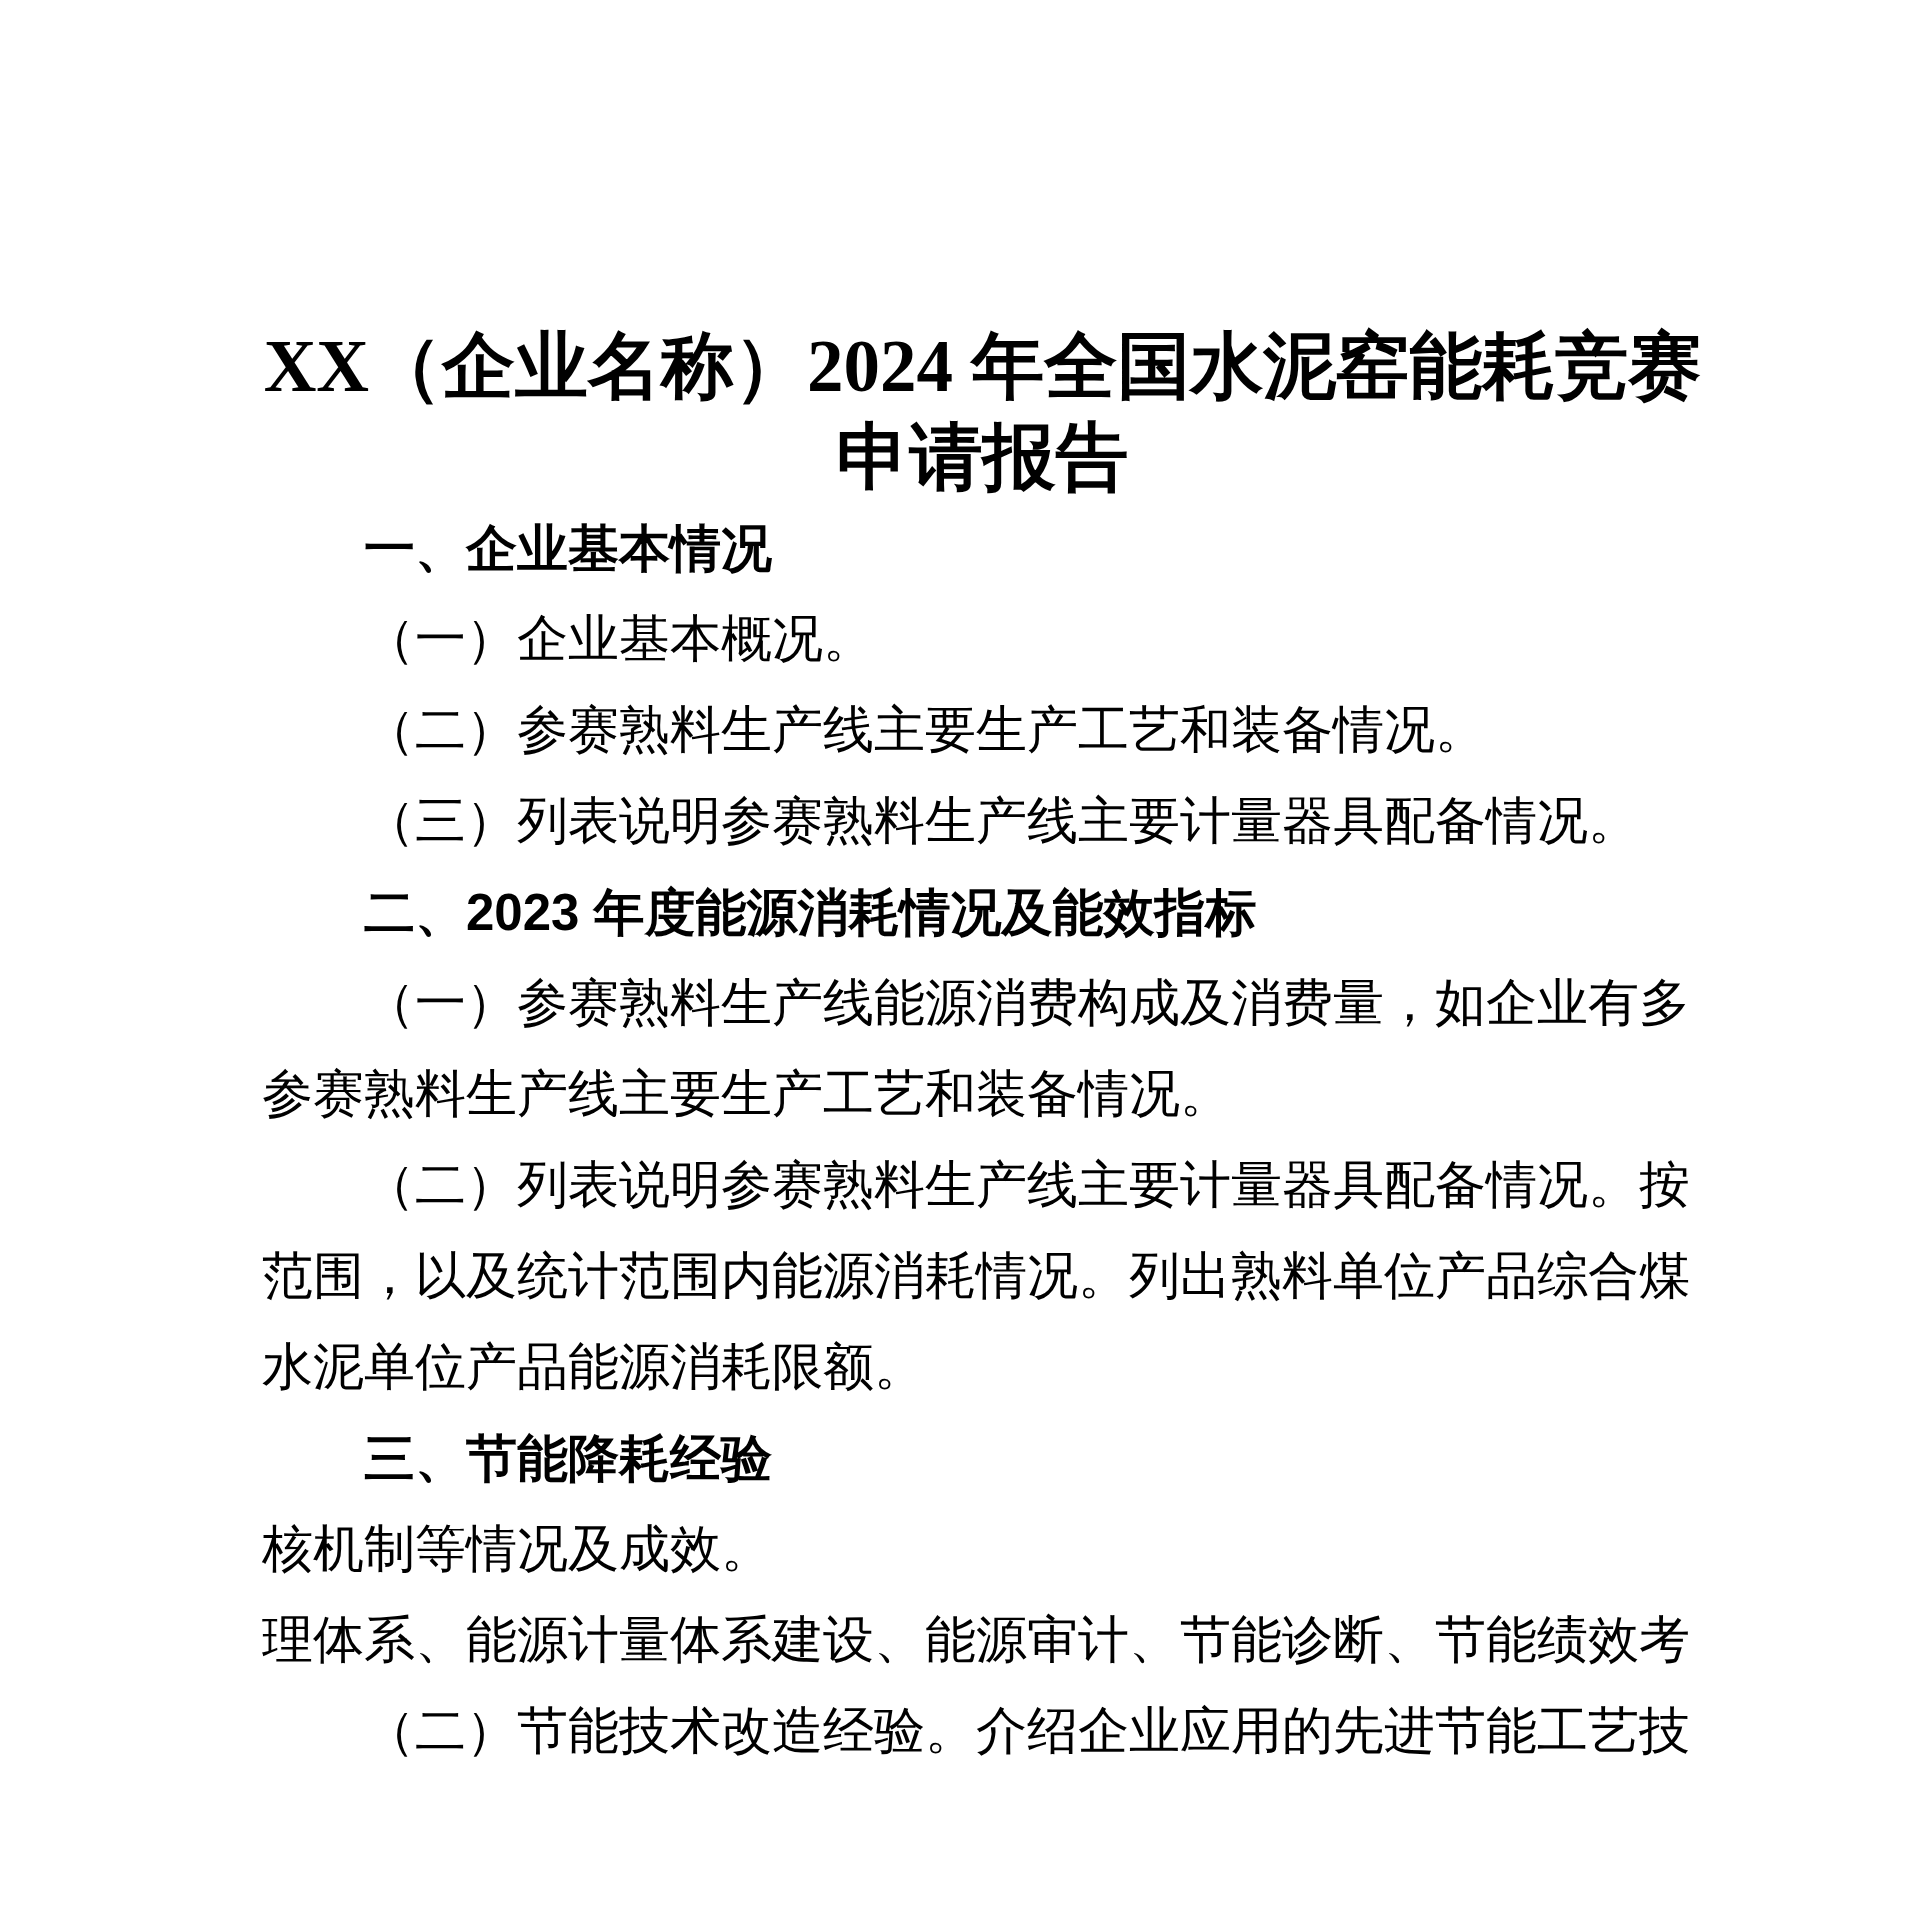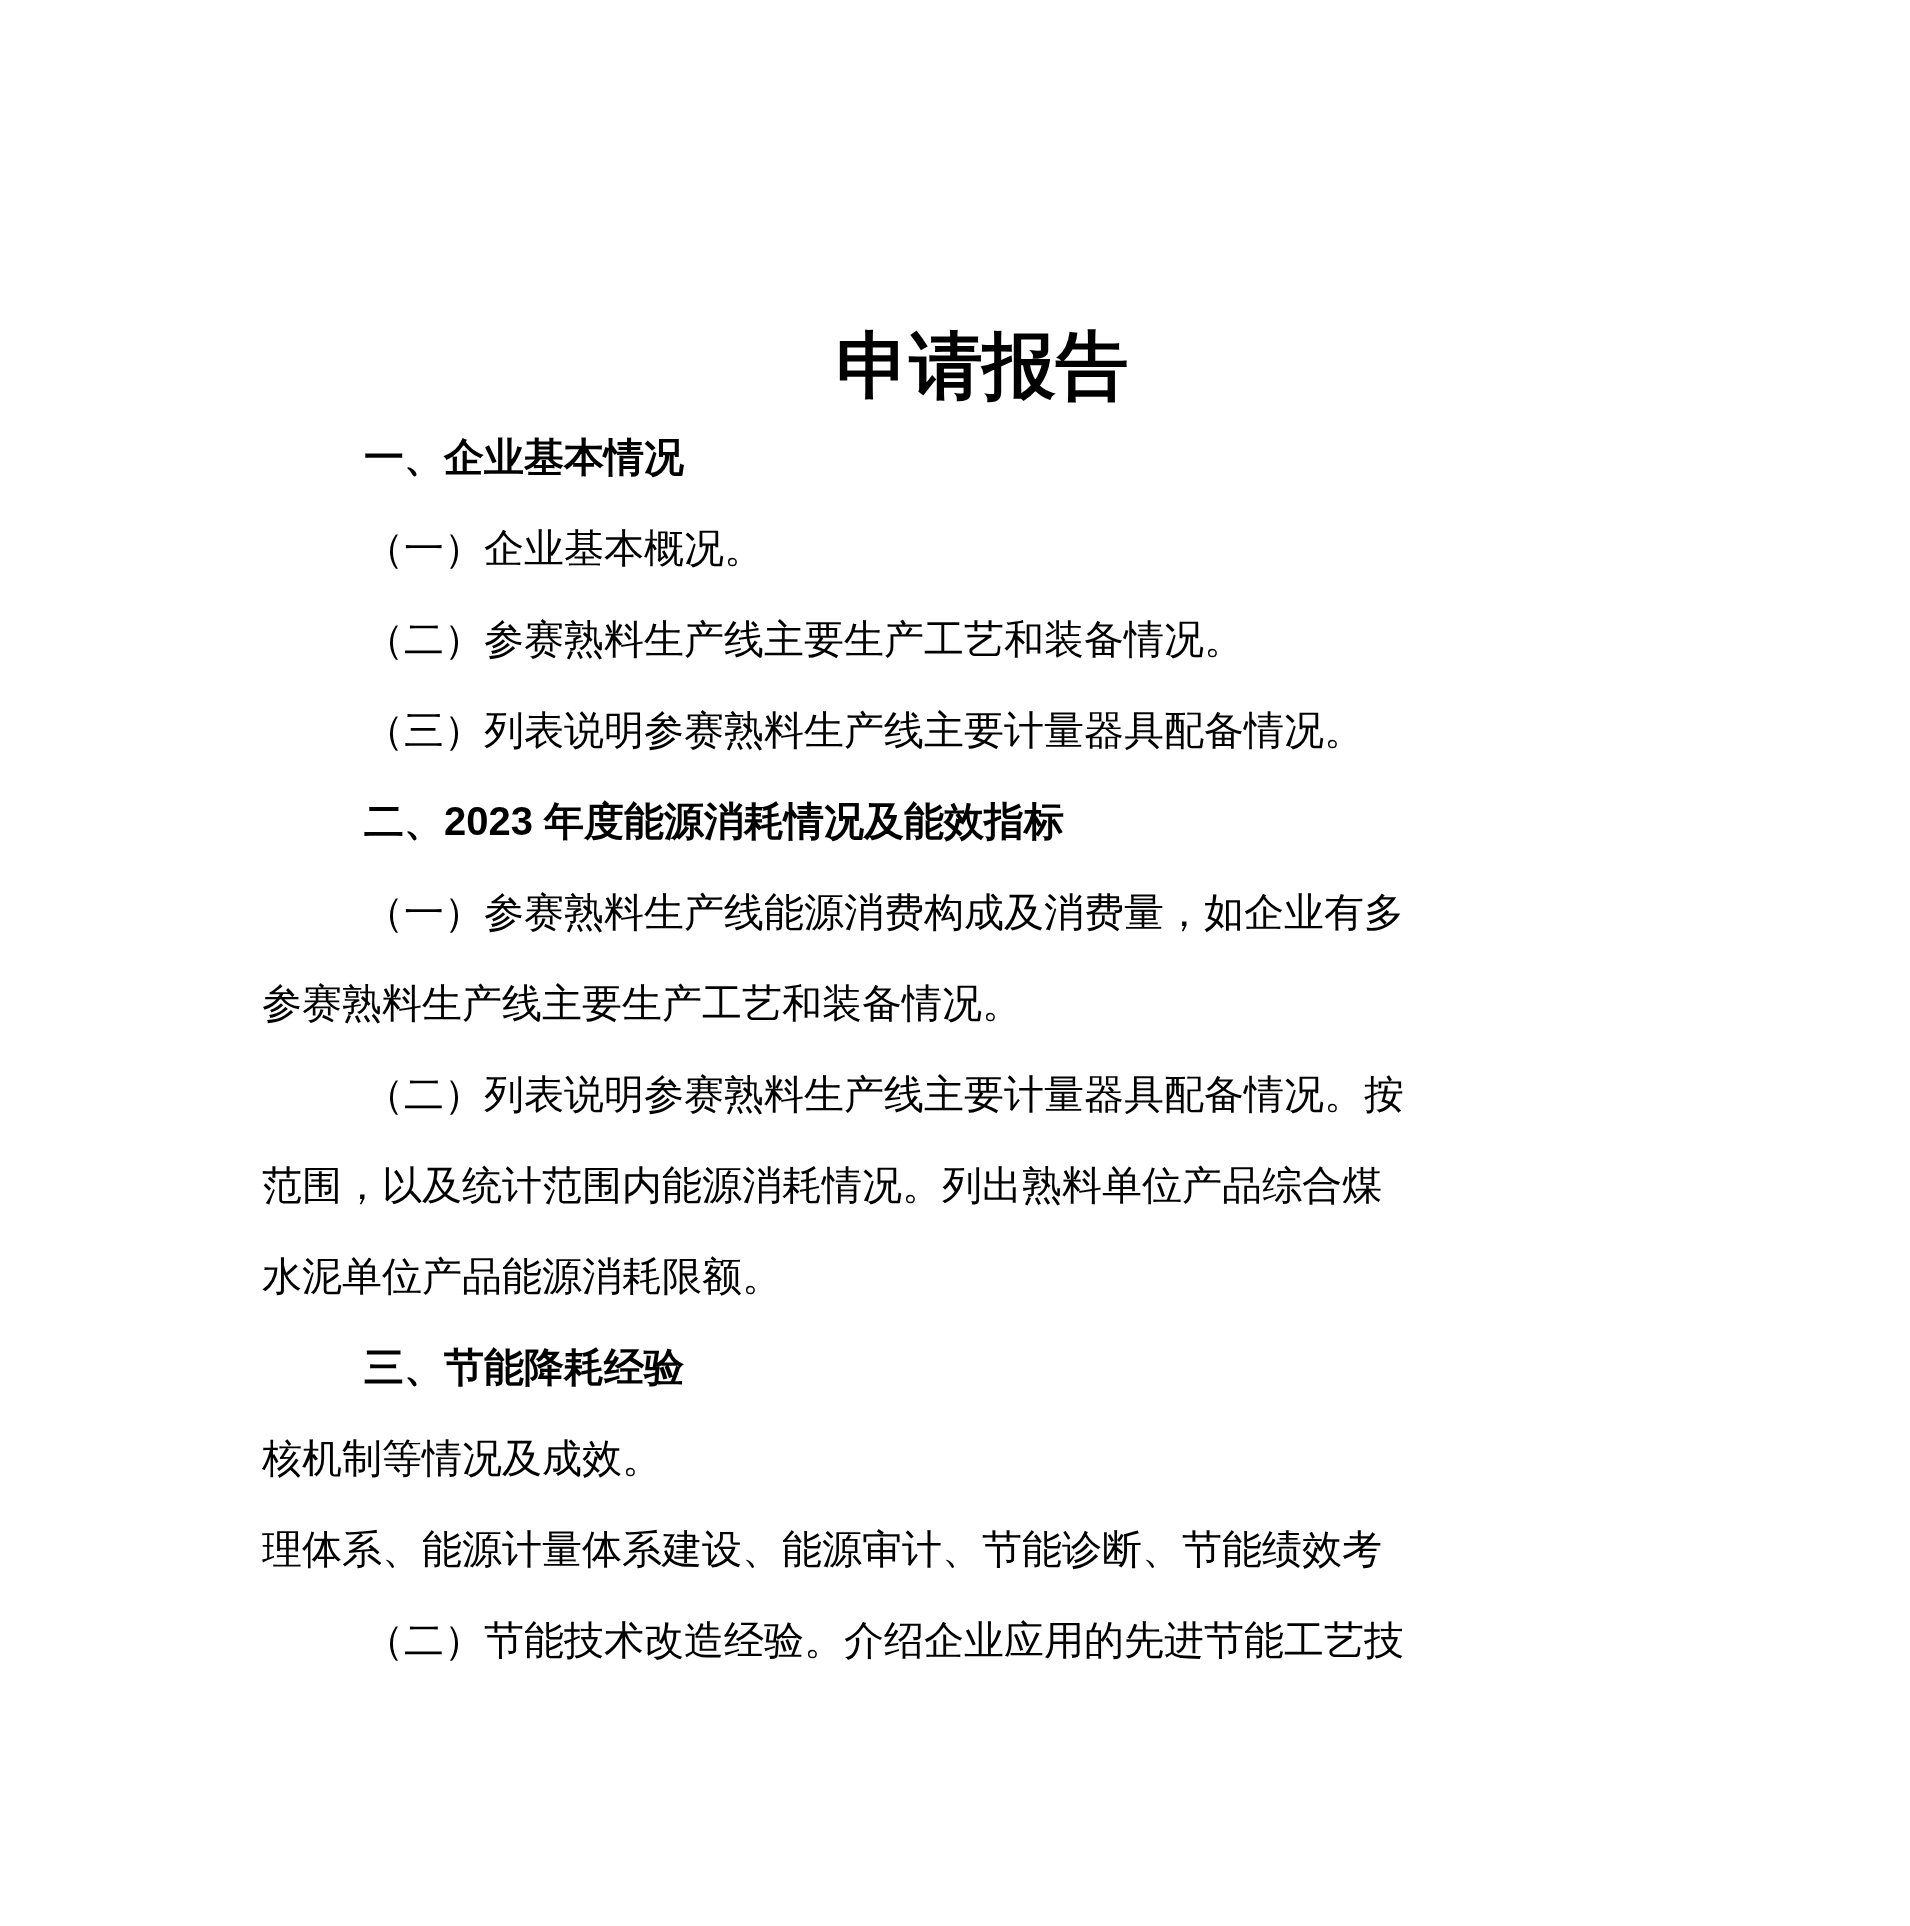--- a/index.html
+++ b/index.html
@@ -20,36 +20,37 @@
   }
   .title-line {
     font-size: 73px;
     line-height: 91px;
     font-weight: bold;
     text-align: center;
     white-space: nowrap;
     font-family: "Liberation Serif", "DejaVu Serif", serif;
   }
   .line {
-    font-size: 40px;
+    font-size: 51px;
     line-height: 91px;
     white-space: nowrap;
   }
   .heading {
     font-family: "Liberation Sans", "DejaVu Sans", sans-serif;
     font-weight: 600;
   }
   .indent { padding-left: 102px; }
 </style>
 </head>
 <body>
 
 <div class="page">
   <div class="content">
 
+    <div class="title-line">XX（企业名称）2024 年全国水泥窑能耗竞赛</div>
     <div class="title-line">申请报告</div>
 
     <div class="line heading indent">一、企业基本情况</div>
     <div class="line indent">（一）企业基本概况。</div>
     <div class="line indent">（二）参赛熟料生产线主要生产工艺和装备情况。</div>
     <div class="line indent">（三）列表说明参赛熟料生产线主要计量器具配备情况。</div>
 
     <div class="line heading indent">二、2023 年度能源消耗情况及能效指标</div>
     <div class="line indent">（一）参赛熟料生产线能源消费构成及消费量，如企业有多</div>
     <div class="line">参赛熟料生产线主要生产工艺和装备情况。</div>

